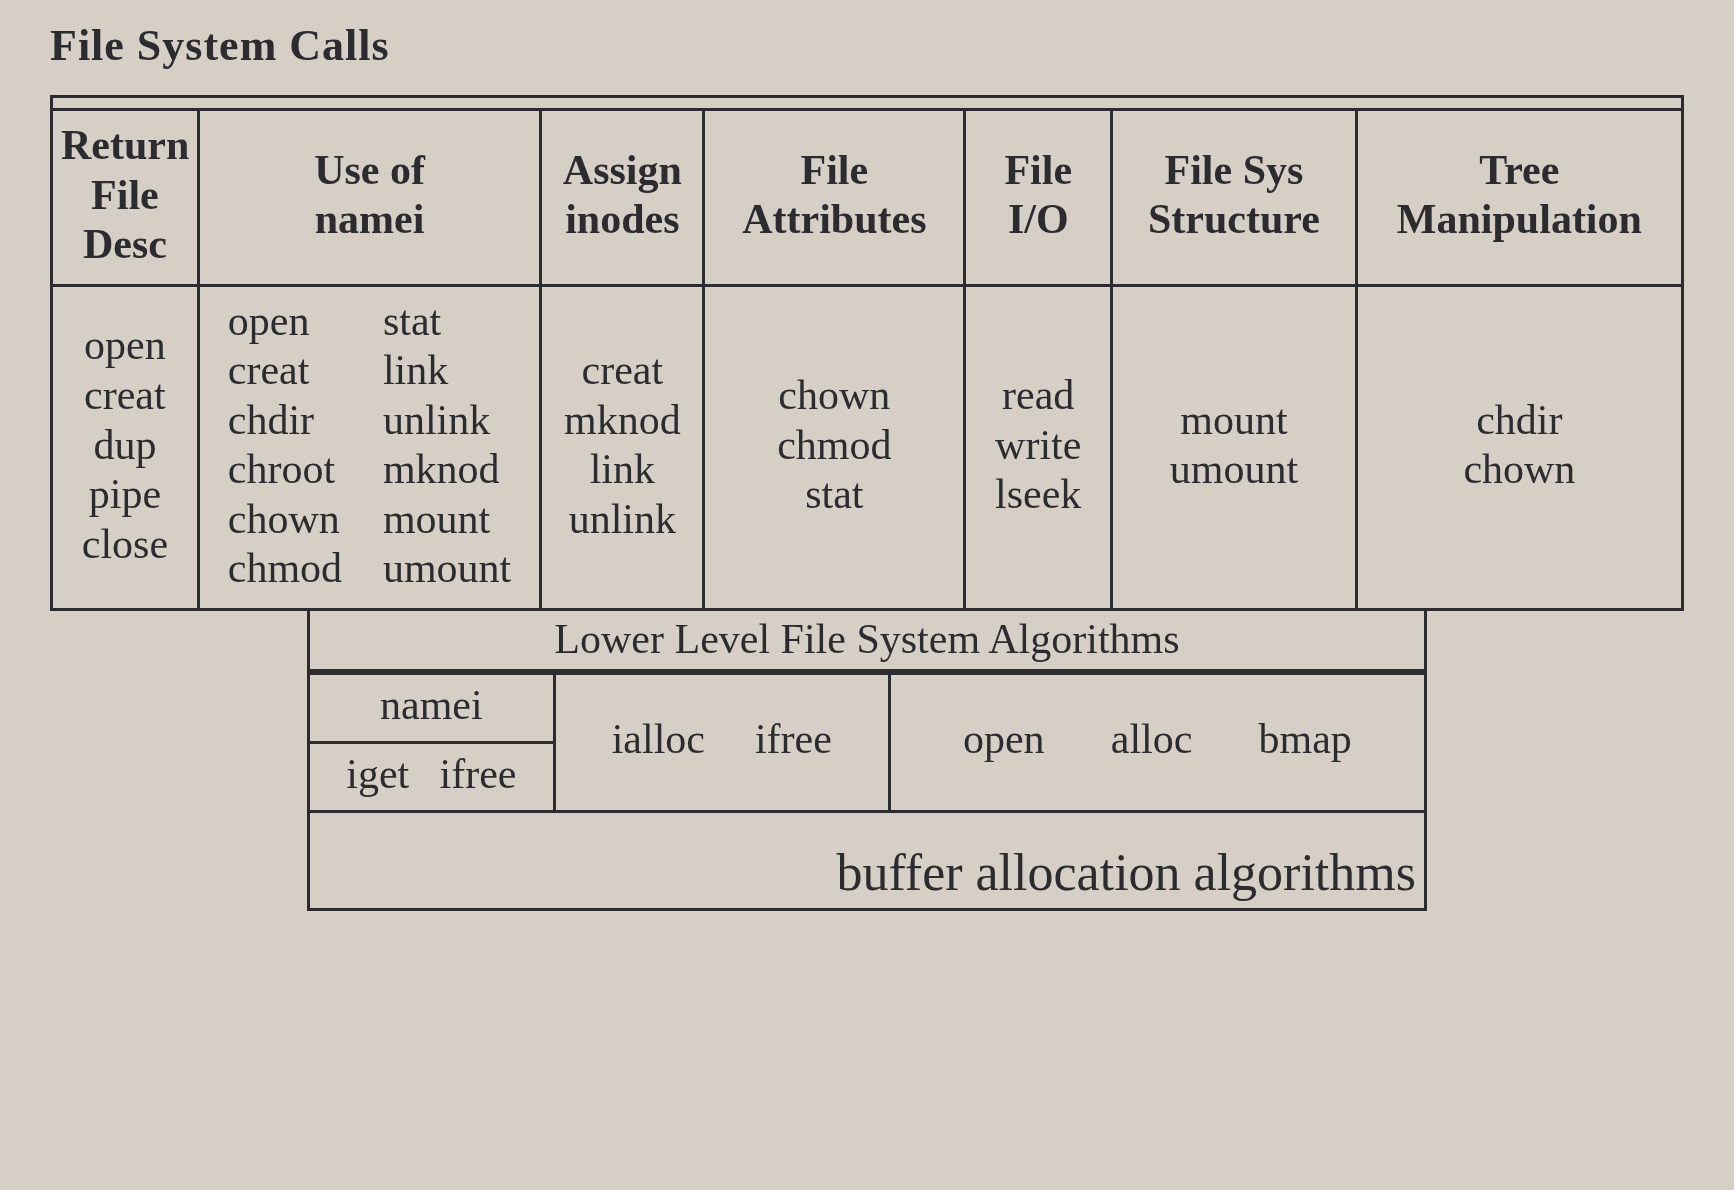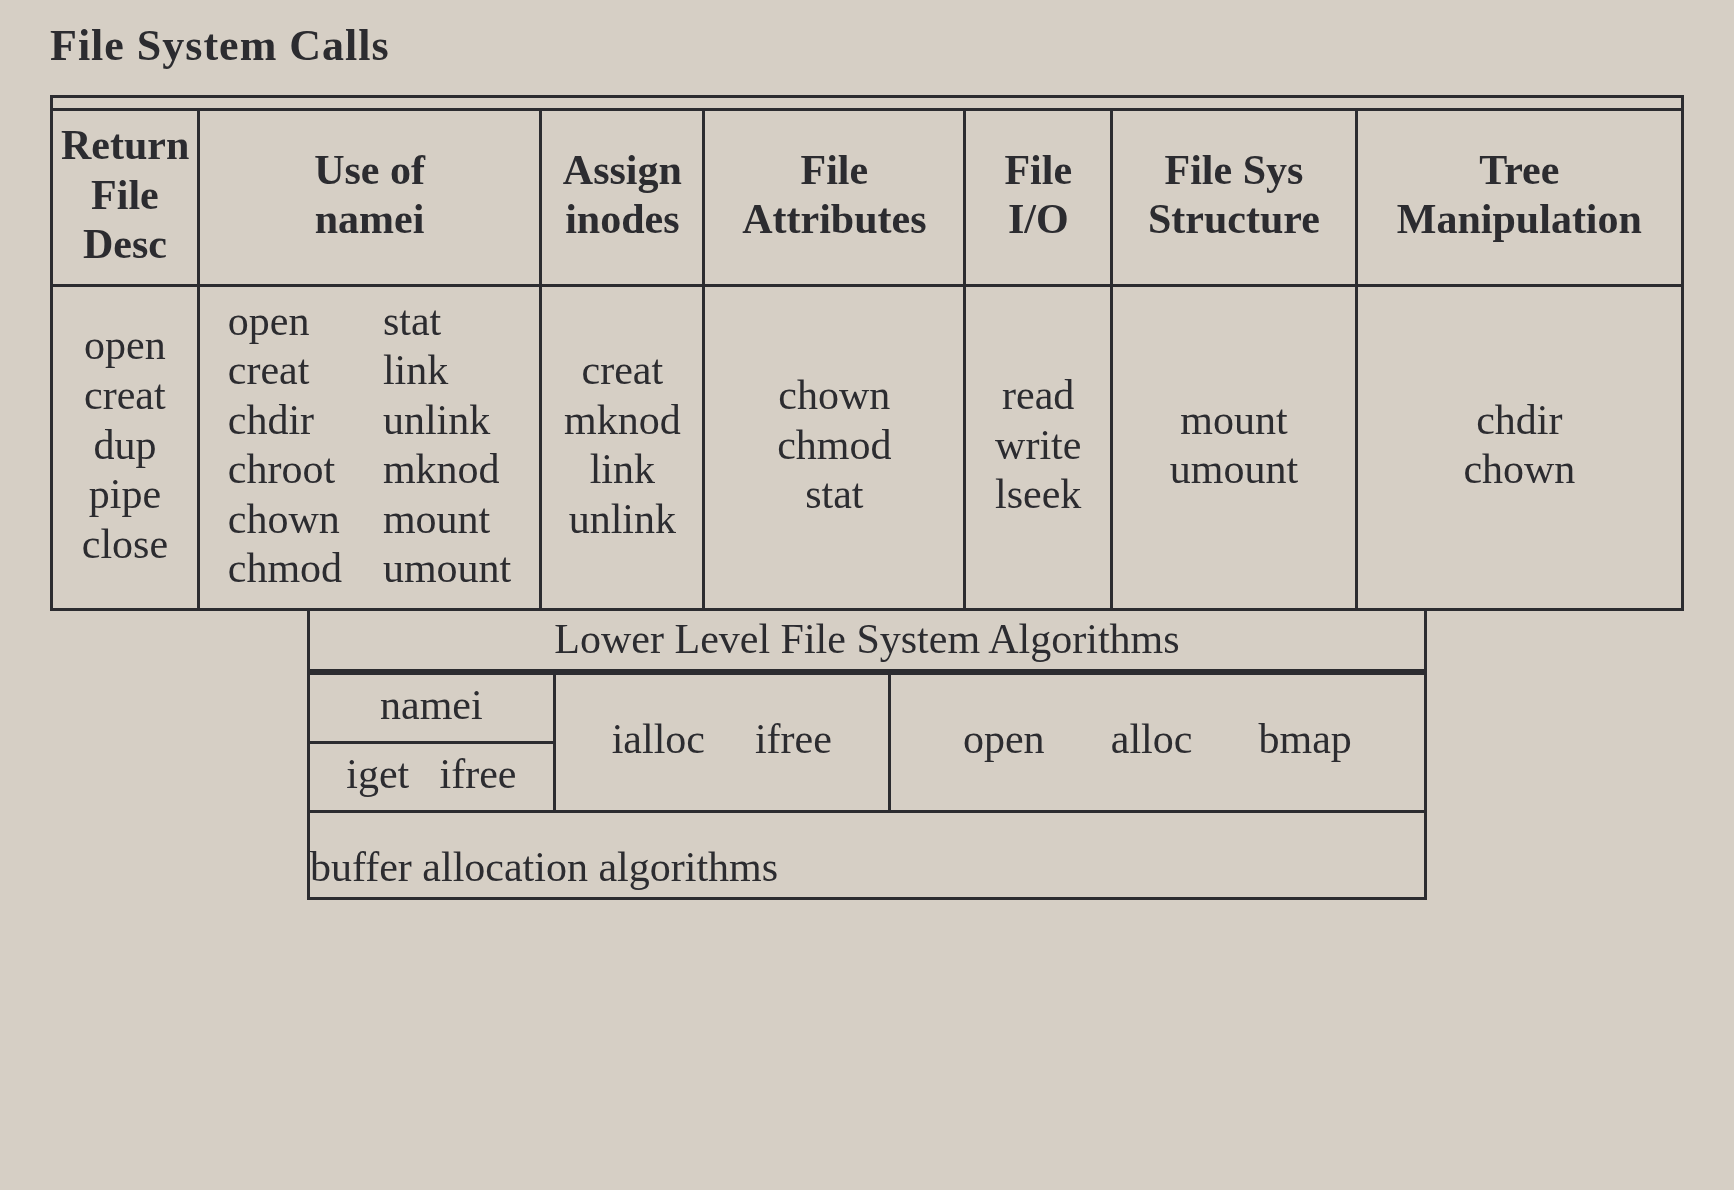--- a/index.html
+++ b/index.html
@@ -111,22 +111,22 @@
   .row-words {
     display: flex;
     justify-content: space-evenly;
     align-items: center;
   }
   .row-words span { white-space: nowrap; }
 
   .buffer-title {
     border: 3px solid #2c2c30;
     border-top: none;
-    text-align: left;
-    font-size: 42px;
+    text-align: right;
+    font-size: 52px;
     padding: 2px 8px 6px 0;
   }
   .buffer-body {
     border: 3px solid #2c2c30;
     border-top: none;
     font-size: 42px;
     padding: 16px 10px 30px 10px;
   }
 </style>
 </head>

